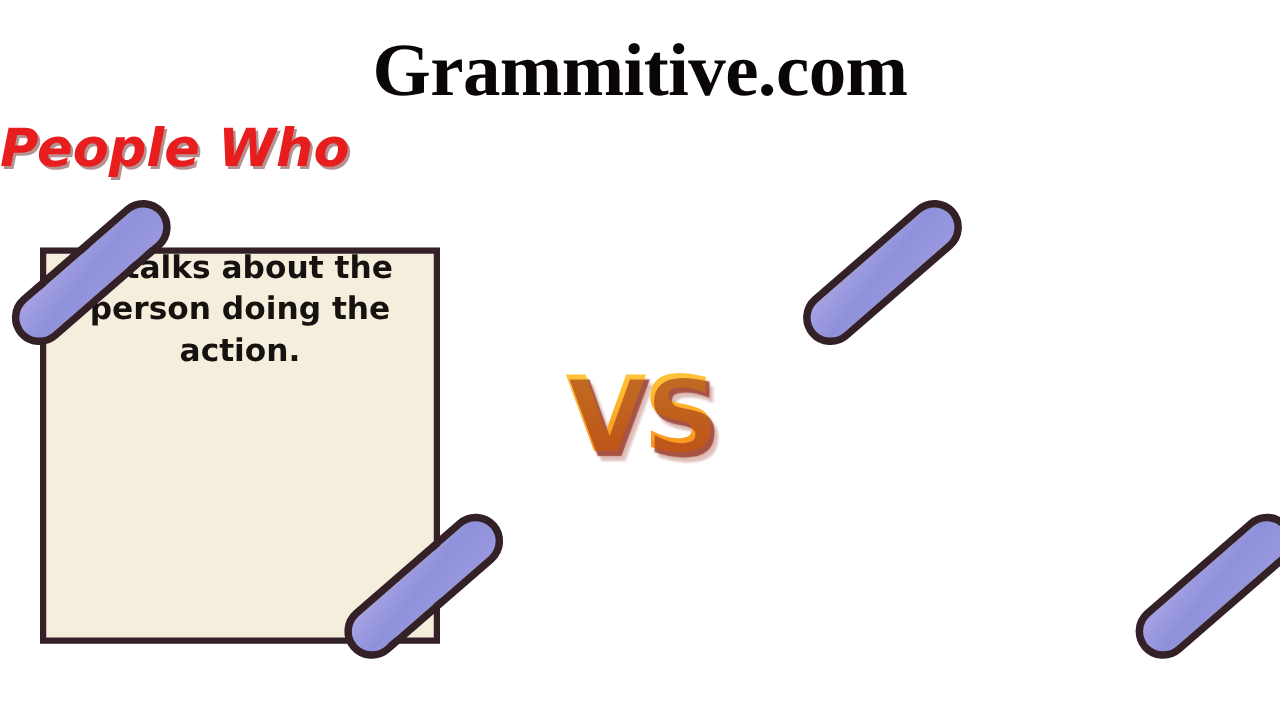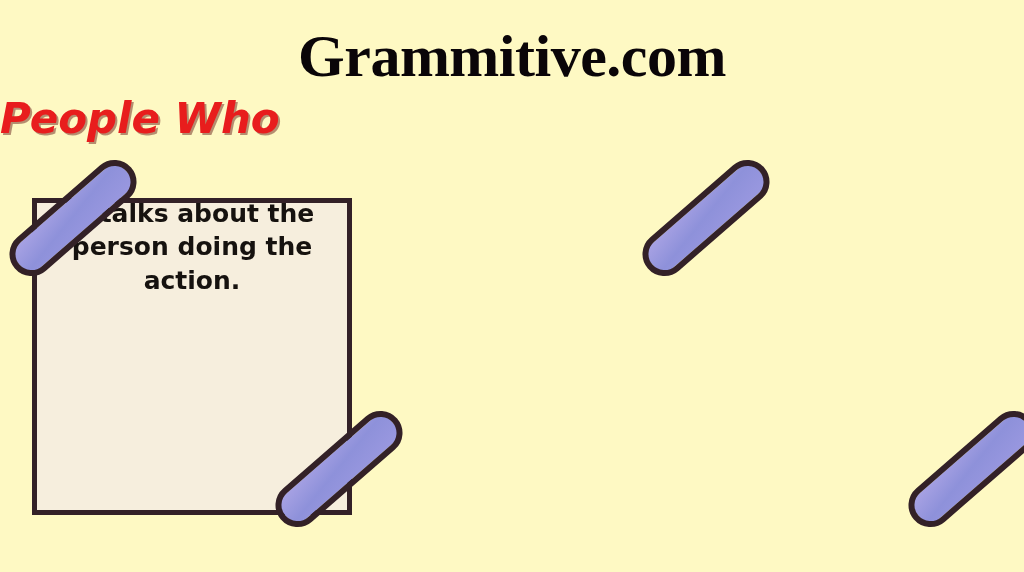--- a/index.html
+++ b/index.html
@@ -12,21 +12,21 @@
     height: 572px;
     overflow: hidden;
     background: #efc0fb;
     font-family: "Liberation Sans", sans-serif;
   }
 
   #infographic {
     position: relative;
     width: 1024px;
     height: 572px;
-    background: #fef9c3;
+    background: #ffffff;
   }
 
   
   #site-title {
     position: absolute;
     top: 26px;
     left: 0;
     width: 1024px;
     text-align: center;
     font-family: "Liberation Serif", "DejaVu Serif", serif;
@@ -134,14 +134,15 @@
   <div id="card-left" class="card">
     <div class="card-text">It talks about the person doing the action.</div>
   </div>
 
 
   <div id="tape-left-top" class="tape"></div>
   <div id="tape-left-bottom" class="tape"></div>
   <div id="tape-right-top" class="tape"></div>
   <div id="tape-right-bottom" class="tape"></div>
 
+  <div id="vs-badge">VS</div>
 
 </div>
 
 </body></html>

